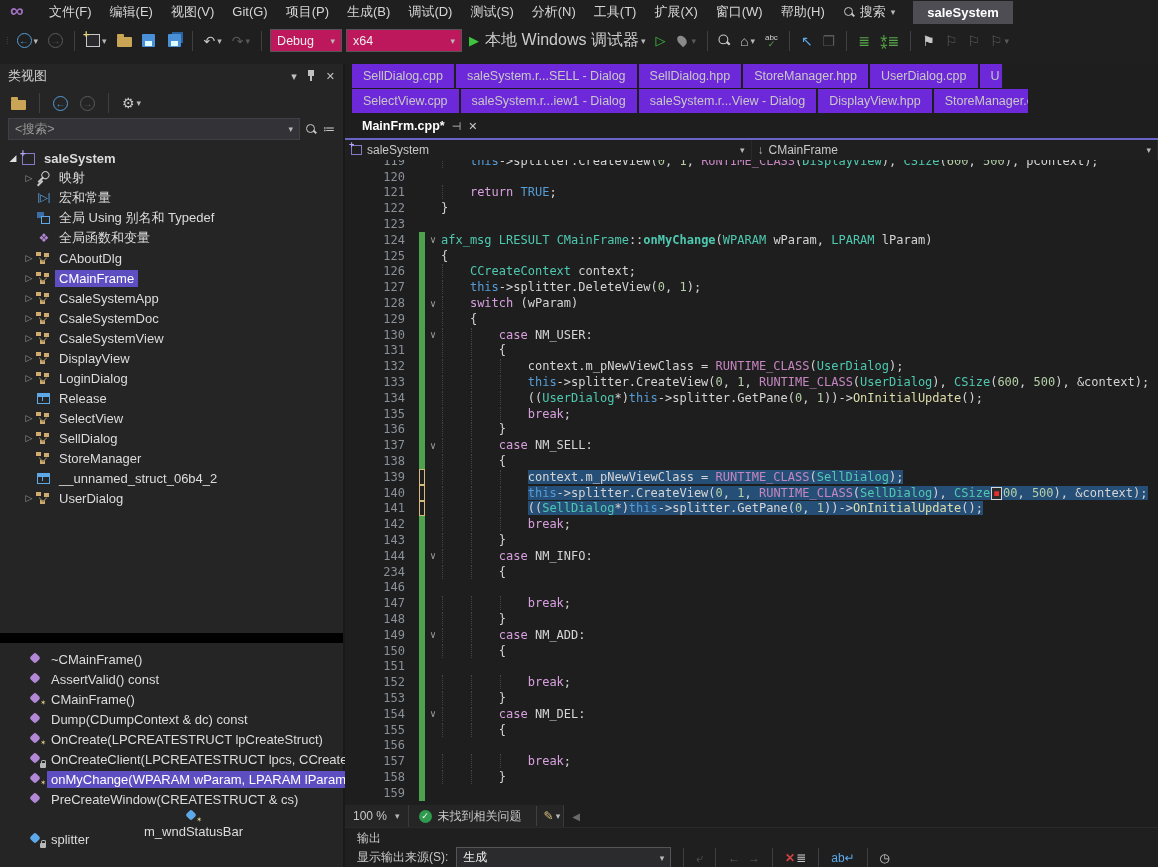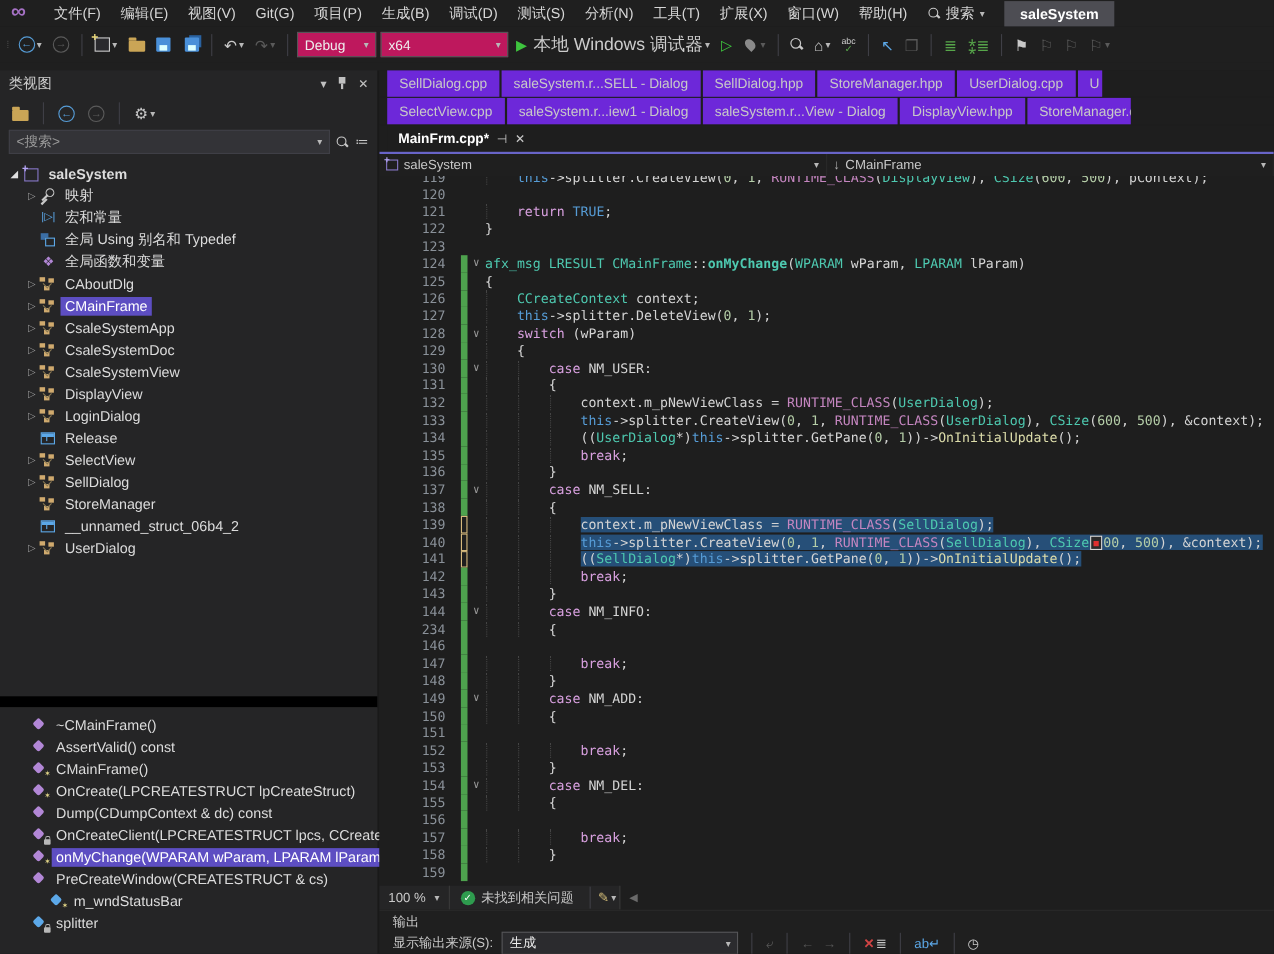--- a/index.html
+++ b/index.html
@@ -409,46 +409,46 @@
             <span class="ic ic-method"></span>
             <span class="lbl">AssertValid() const</span>
           </div>
           <div class="trow" style="padding-left: 28px;">
             <span class="ic ic-method">
               <i class="bdg bdg-star"></i>
             </span>
             <span class="lbl">CMainFrame()</span>
           </div>
           <div class="trow" style="padding-left: 28px;">
+            <span class="ic ic-method"></span>
+            <span class="lbl">Dump(CDumpContext &amp; dc) const</span>
+          </div>
+          <div class="trow" style="padding-left: 28px;">
             <span class="ic ic-method">
               <i class="bdg bdg-star"></i>
             </span>
             <span class="lbl">OnCreate(LPCREATESTRUCT lpCreateStruct)</span>
-          </div>
-          <div class="trow" style="padding-left: 28px;">
-            <span class="ic ic-method"></span>
-            <span class="lbl">Dump(CDumpContext &amp; dc) const</span>
           </div>
           <div class="trow" style="padding-left: 28px;">
             <span class="ic ic-method">
               <i class="bdg bdg-lock"></i>
             </span>
             <span class="lbl">OnCreateClient(LPCREATESTRUCT lpcs, CCreateCon</span>
           </div>
           <div class="trow selected" style="padding-left: 28px;">
             <span class="ic ic-method">
               <i class="bdg bdg-star"></i>
             </span>
             <span class="lbl">onMyChange(WPARAM wParam, LPARAM lParam)</span>
           </div>
           <div class="trow" style="padding-left: 28px;">
             <span class="ic ic-method"></span>
             <span class="lbl">PreCreateWindow(CREATESTRUCT &amp; cs)</span>
           </div>
-          <div class="trow" style="padding-left: 44px;">
+          <div class="trow" style="padding-left: 44px; flex-direction: column;">
             <span class="ic ic-field">
               <i class="bdg bdg-star"></i>
             </span>
             <span class="lbl">m_wndStatusBar</span>
           </div>
           <div class="trow" style="padding-left: 28px;">
             <span class="ic ic-field">
               <i class="bdg bdg-lock"></i>
             </span>
             <span class="lbl">splitter</span>

